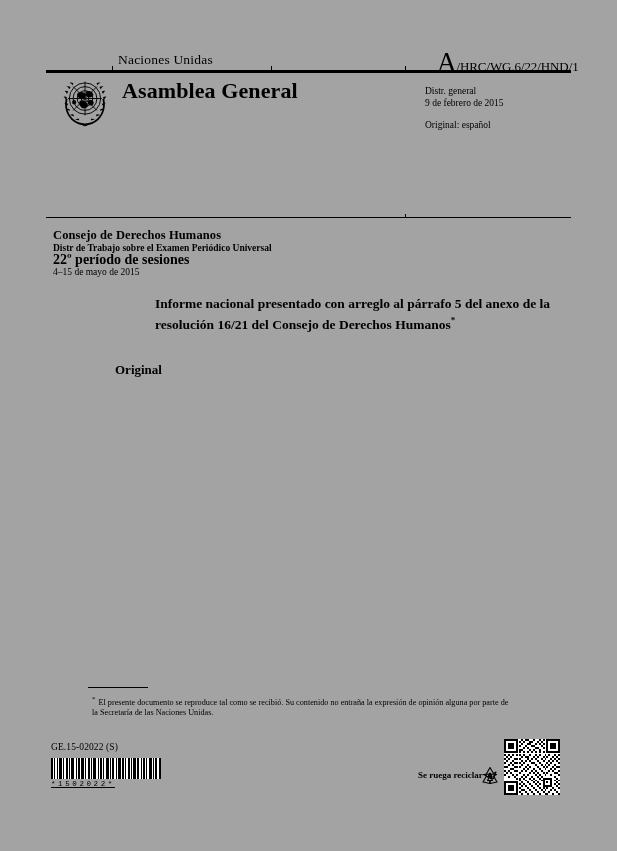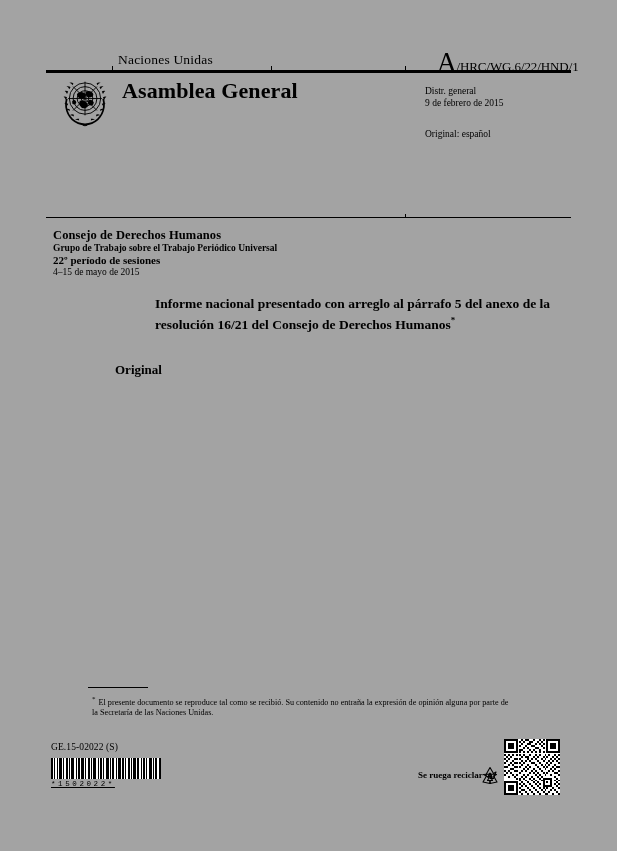--- a/index.html
+++ b/index.html
@@ -82,21 +82,21 @@
   }
 
   .distr {
     position: absolute;
     left: 425px;
     top: 86px;
     font-size: 9.5px;
     line-height: 11.5px;
   }
   .distr .orig {
-    margin-top: 20px;
+    margin-top: 11px;
   }
 
   
   .rule-second {
     position: absolute;
     left: 46px;
     top: 217px;
     width: 525px;
     height: 1.4px;
     background: #000000;
@@ -120,21 +120,21 @@
     font-weight: bold;
     line-height: 14px;
     letter-spacing: 0.1px;
   }
   .council .l2 {
     font-size: 9.5px;
     font-weight: bold;
     line-height: 12px;
   }
   .council .l3 {
-    font-size: 11px;
+    font-size: 14px;
     font-weight: bold;
     line-height: 12px;
   }
   .council .l4 {
     font-size: 9.5px;
     font-weight: normal;
     line-height: 12px;
   }
 
   
@@ -314,21 +314,21 @@
     <div>9 de febrero de 2015</div>
     <div class="orig">Original: español</div>
   </div>
 
   <div class="rule-second">
     <span class="rule-second-tick" style="left:359px;"></span>
   </div>
 
   <div class="council">
     <div class="l1">Consejo de Derechos Humanos</div>
-    <div class="l2">Grupo de Trabajo sobre el Trabajo Periódico Universal</div>
+    <div class="l2">Distr de Trabajo sobre el Examen Periódico Universal</div>
     <div class="l3">22º período de sesiones</div>
     <div class="l4">4–15 de mayo de 2015</div>
   </div>
 
   <div class="title">
     <span>Informe nacional presentado con arreglo al párrafo 5 del anexo de la resolución 16/21 del Consejo de Derechos Humanos</span><span class="fn-mark">*</span>
   </div>
   <div class="country">Original</div>
 
   <div class="fn-rule"></div>

